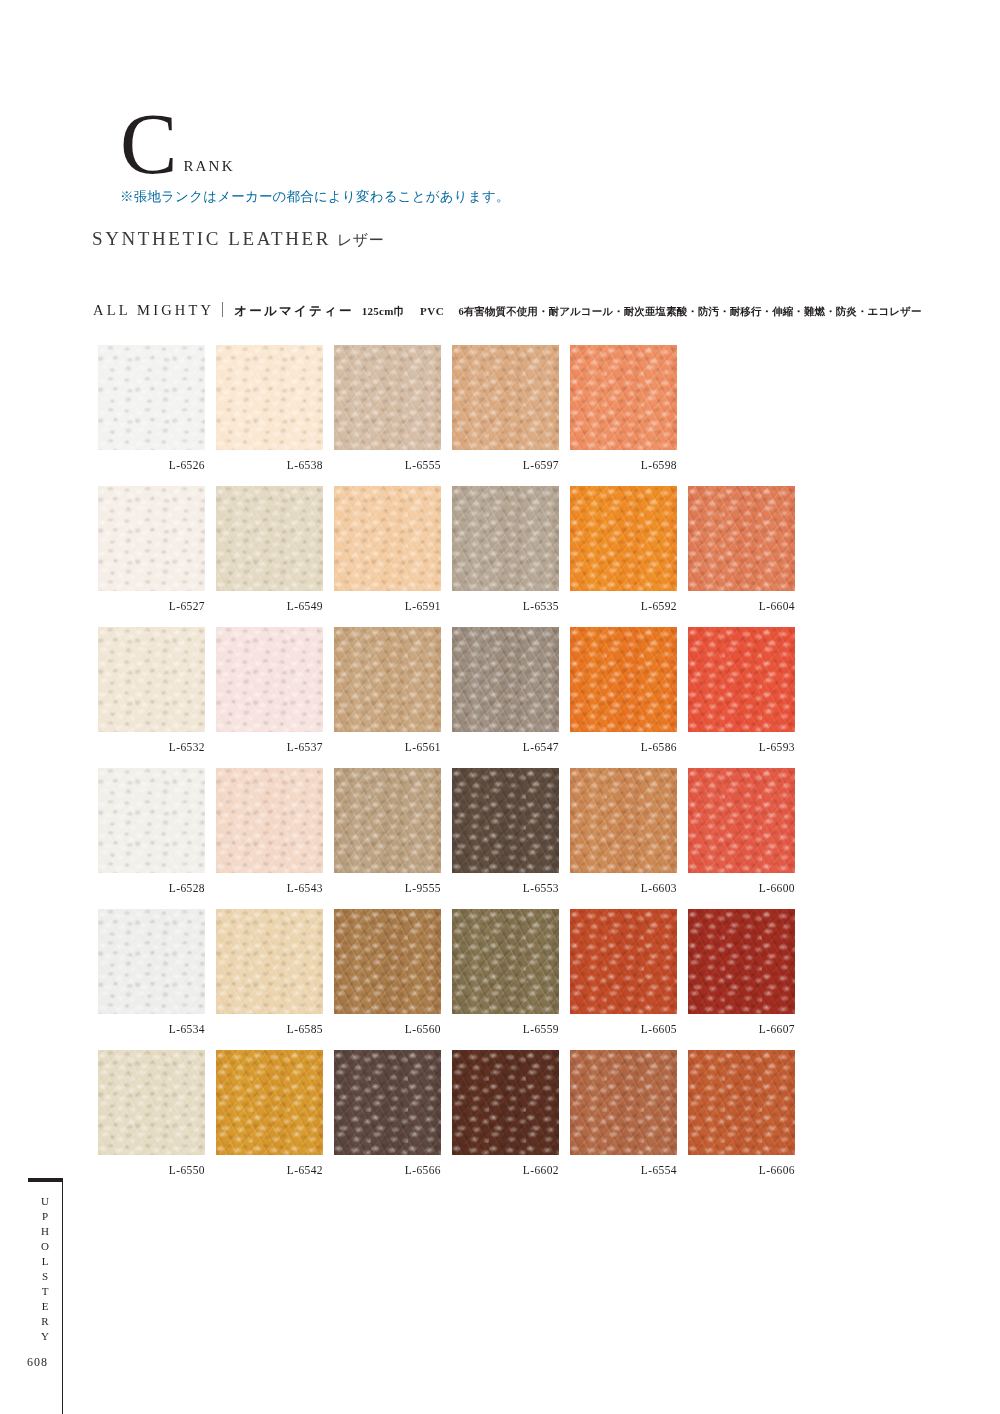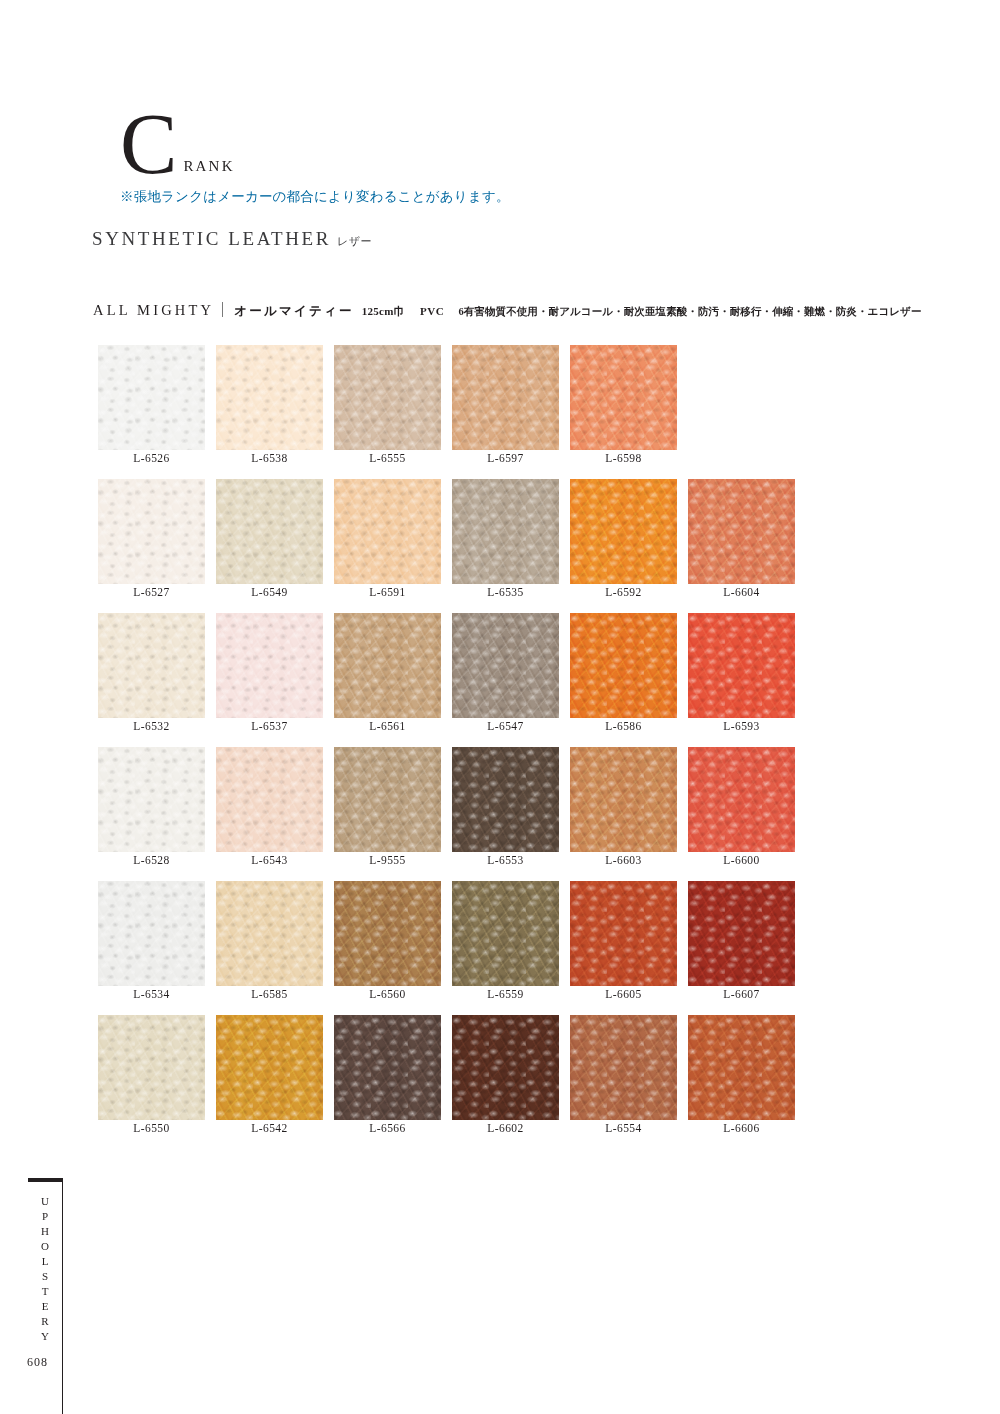--- a/index.html
+++ b/index.html
@@ -57,21 +57,21 @@
     position: absolute;
     left: 92px;
     top: 228px;
     font-family: "Liberation Serif", serif;
     font-size: 19px;
     letter-spacing: 2.6px;
     color: #3a3a3c;
     white-space: nowrap;
   }
   .section-title .jp {
-    font-size: 11px;
+    font-size: 15px;
     letter-spacing: 0.5px;
     margin-left: 6px;
     color: #3a3a3c;
   }
 
   
   .spec-line {
     position: absolute;
     left: 93px;
     top: 300px;
@@ -183,26 +183,26 @@
       repeating-linear-gradient(-48deg,
         rgba(255,255,255,.09) 0px, rgba(255,255,255,.09) 1px,
         rgba(0,0,0,.06) 2px, rgba(0,0,0,.06) 3px,
         rgba(255,255,255,0) 4px, rgba(255,255,255,0) 11px),
       linear-gradient(90deg, rgba(0,0,0,.05) 0%, rgba(255,255,255,.05) 22%,
                               rgba(0,0,0,.03) 55%, rgba(255,255,255,.04) 80%,
                               rgba(0,0,0,.05) 100%);
     mix-blend-mode: overlay;
   }
   .swatch-label {
-    text-align: center;
+    text-align: right;
     font-family: "Liberation Serif", serif;
     font-size: 11.5px;
     letter-spacing: 0.4px;
     color: #231f20;
-    margin-top: 2px;
+    margin-top: 9px;
   }
 
   
   .side-rule {
     position: absolute;
     left: 28px;
     top: 1178px;
     width: 35px;
     height: 4px;
     background: #231f20;

